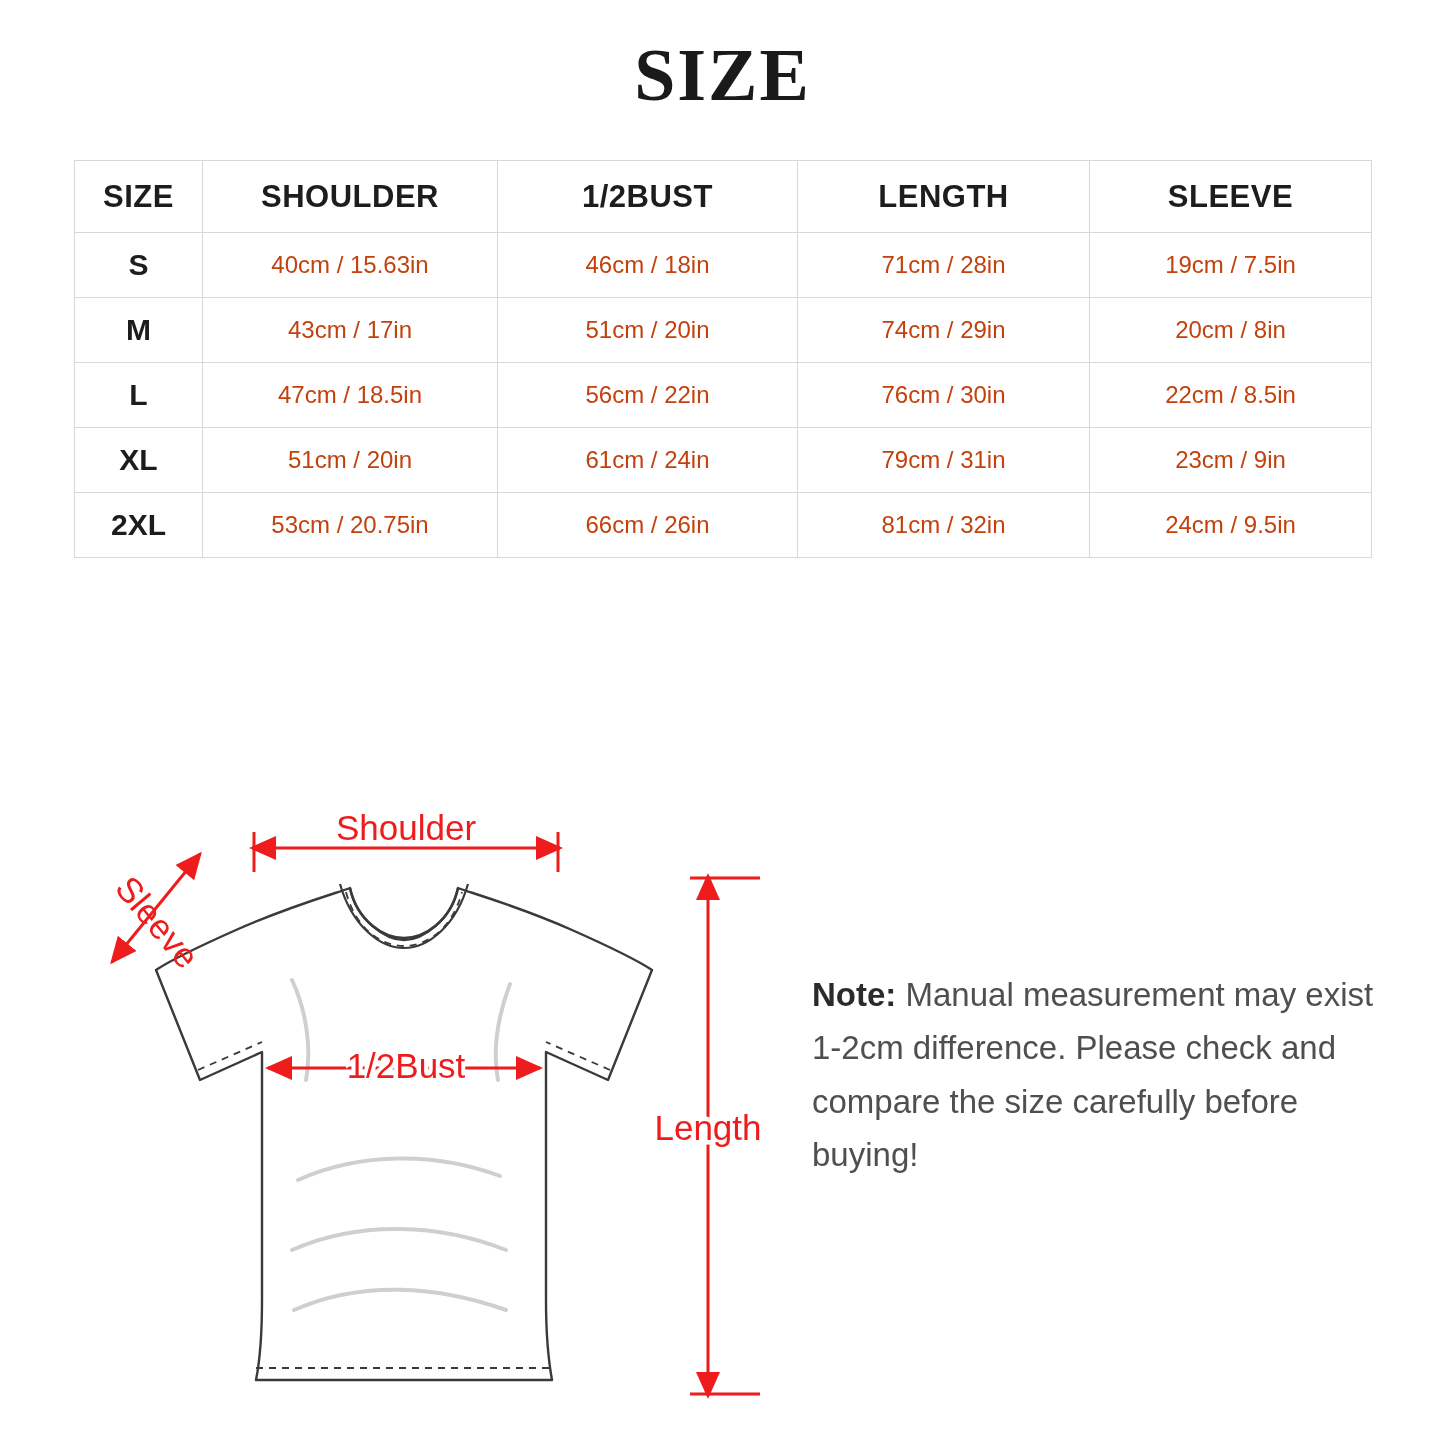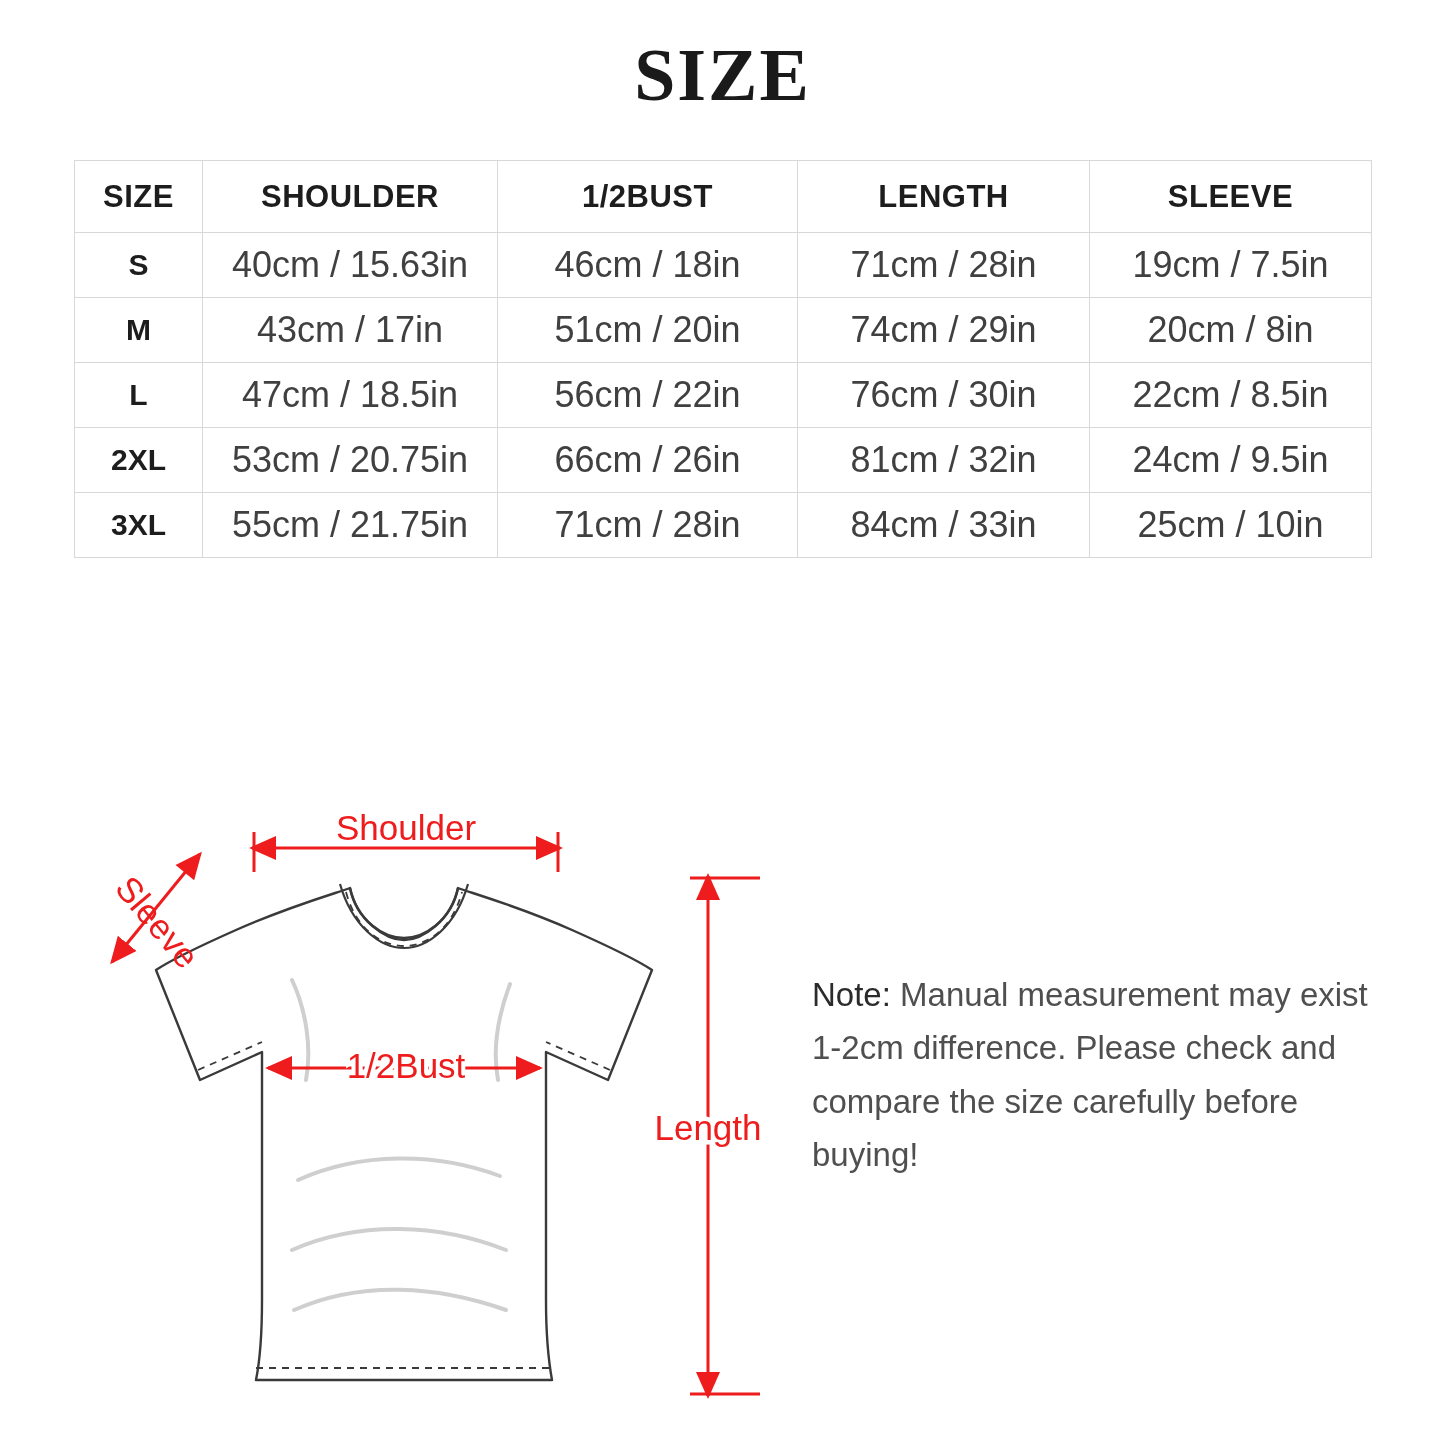--- a/index.html
+++ b/index.html
@@ -51,22 +51,22 @@
   }
   #size-table th {
     height: 72px;
     font-size: 31px;
     font-weight: 700;
     color: #1d1d1d;
     letter-spacing: .5px;
   }
   #size-table td {
     height: 65px;
-    font-size: 36px;
-    color: #404040;
+    font-size: 24px;
+    color: #c2410c;
   }
   #size-table td.sizecell {
     font-size: 30px;
     font-weight: 700;
     color: #1d1d1d;
   }
   col.c0 { width: 128px; }
   col.c1 { width: 295px; }
   col.c2 { width: 300px; }
   col.c3 { width: 292px; }
@@ -87,21 +87,21 @@
     position: absolute;
     left: 812px;
     top: 968px;
     width: 580px;
     font-size: 33px;
     line-height: 1.62;
     color: #4f4f4f;
   }
   #note b {
     color: #2b2b2b;
-    font-weight: 400;
+    font-weight: 700;
   }
 </style>
 </head>
 <body>
 
 <div id="page">
 
   <div id="title">SIZE</div>
 
   <table id="size-table">
@@ -137,32 +137,32 @@
         <td>20cm / 8in</td>
       </tr>
       <tr>
         <td class="sizecell">L</td>
         <td>47cm / 18.5in</td>
         <td>56cm / 22in</td>
         <td>76cm / 30in</td>
         <td>22cm / 8.5in</td>
       </tr>
       <tr>
+        <td class="sizecell">XL</td>
+        <td>51cm / 20in</td>
+        <td>61cm / 24in</td>
+        <td>79cm / 31in</td>
+        <td>23cm / 9in</td>
+      </tr>
+      <tr>
         <td class="sizecell">2XL</td>
         <td>53cm / 20.75in</td>
         <td>66cm / 26in</td>
         <td>81cm / 32in</td>
         <td>24cm / 9.5in</td>
-      </tr>
-      <tr>
-        <td class="sizecell">3XL</td>
-        <td>55cm / 21.75in</td>
-        <td>71cm / 28in</td>
-        <td>84cm / 33in</td>
-        <td>25cm / 10in</td>
       </tr>
     </tbody>
   </table>
 
   <div id="diagram">
     <svg width="760" height="640" viewBox="0 0 760 640" xmlns="http://www.w3.org/2000/svg">
       <defs>
         <marker id="arrR" markerWidth="10" markerHeight="10" refX="8" refY="4" orient="auto">
           <path d="M0,0 L9,4 L0,8 z" fill="#ee1c1c"></path>
         </marker>

